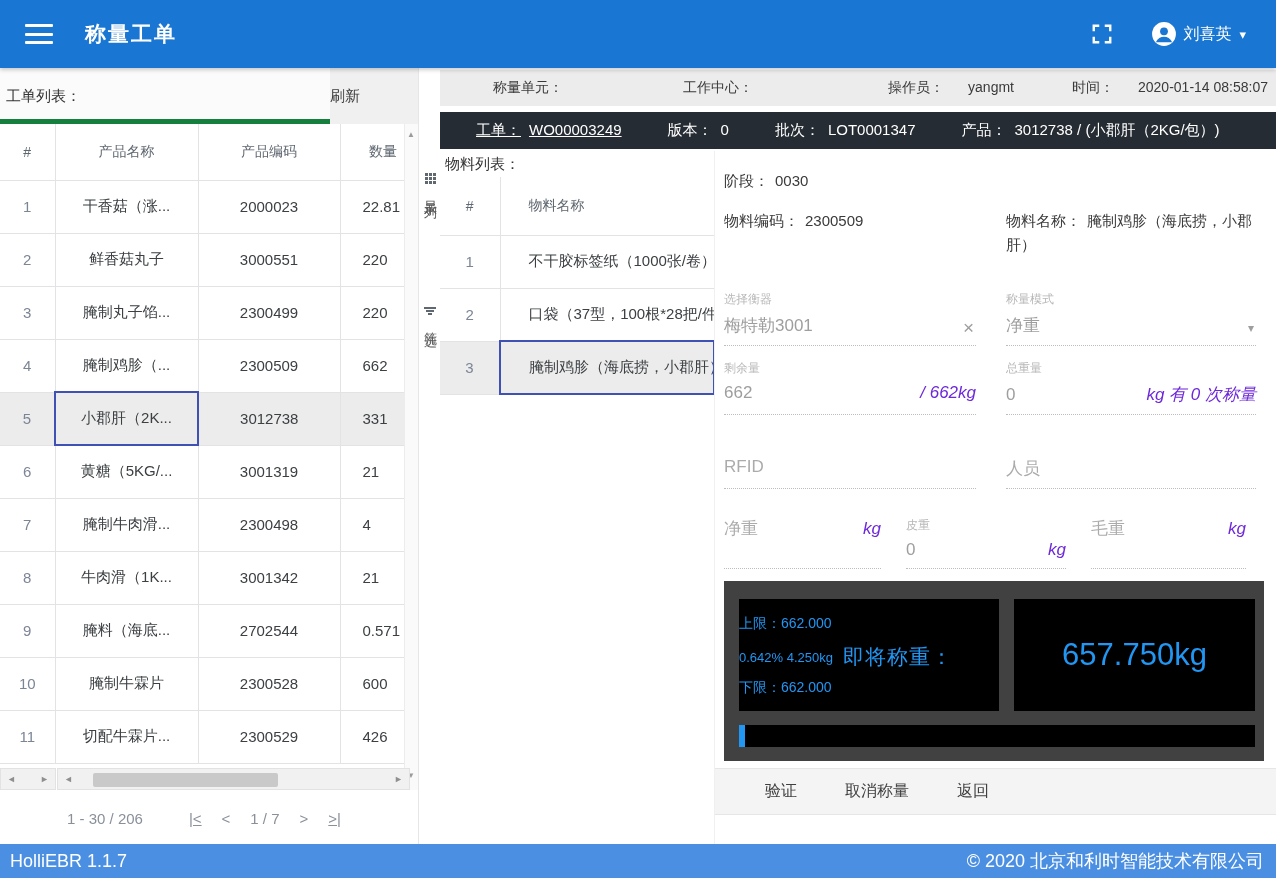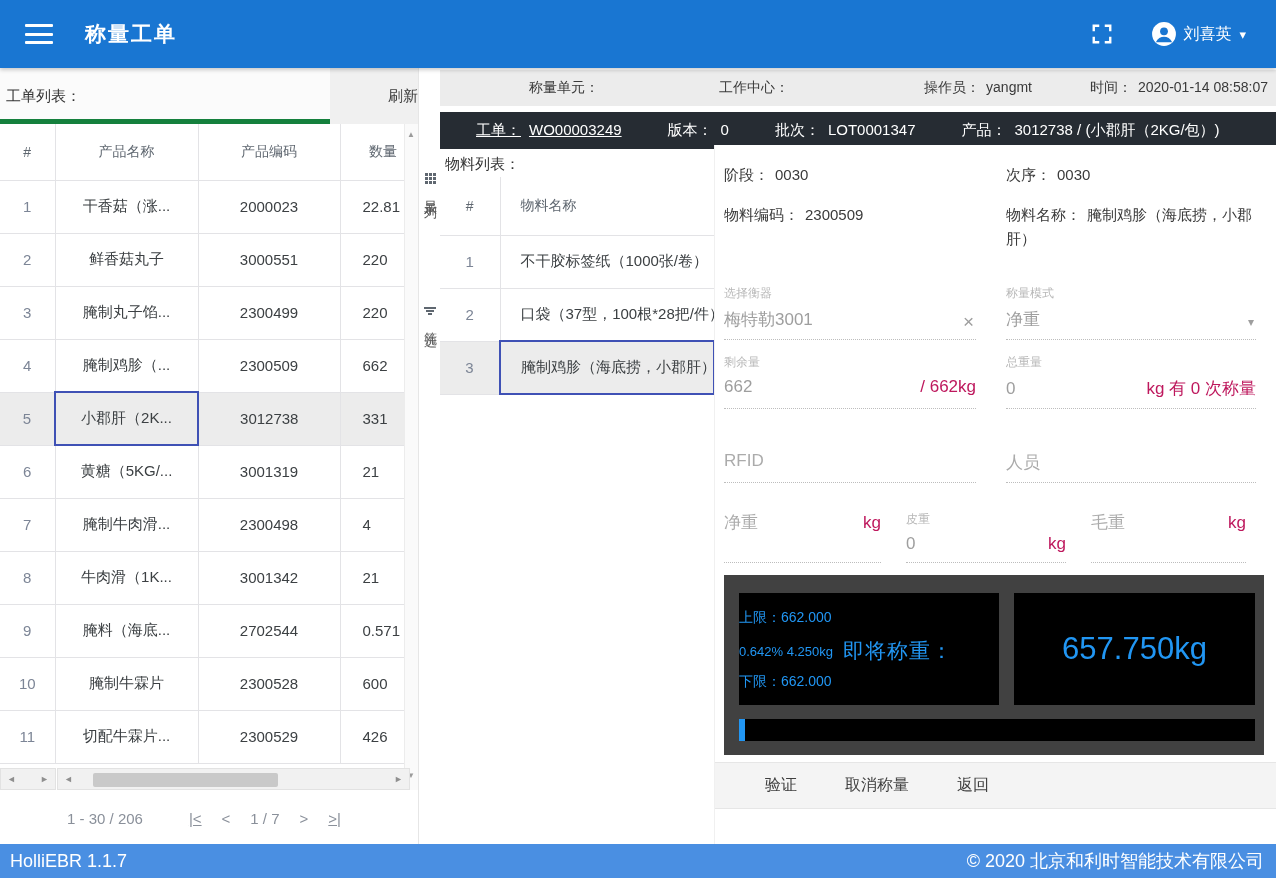--- a/index.html
+++ b/index.html
@@ -15,21 +15,21 @@
   .topbar-right { margin-left:auto; display:flex; align-items:center; margin-right:30px; }
   .fs-icon { width:22px; height:22px; margin-right:38px; cursor:pointer; }
   .avatar { width:26px; height:26px; margin-right:6px; cursor:pointer; }
   .user-name { color:#fff; font-size:16px; }
   .user-caret { color:#fff; font-size:13px; margin-left:8px; cursor:pointer; }
 
   
   .left-wrap { position:absolute; left:0; top:68px; width:418px; height:792px; background:#fff; }
   .lp-header { position:relative; height:56px; background:#fbfbfb; border-bottom:5px solid #15803d; }
   .lp-title { position:absolute; left:6px; top:0; line-height:56px; font-size:15px; color:#333; }
-  .refresh-btn { position:absolute; right:0; top:0; width:88px; height:56px; background:#f0f0f0; text-align:right; line-height:56px; font-size:15px; color:#3a3a3a; cursor:pointer; }
+  .refresh-btn { position:absolute; right:0; top:0; width:88px; height:56px; background:#f0f0f0; text-align:left; line-height:56px; font-size:15px; color:#3a3a3a; cursor:pointer; }
   table.grid { border-collapse:collapse; table-layout:fixed; }
   .wo-table { width:404px; }
   .grid th { font-weight:normal; color:#5f6770; font-size:14px; background:#fff; }
   .grid th, .grid td { border-right:1px solid #e3e3e6; border-bottom:1px solid #e3e3e6; overflow:hidden; white-space:nowrap; }
   .wo-table th { height:56px; text-align:center; }
   .wo-table td { height:53px; font-size:15px; }
   .col-idx { width:55px; text-align:center; color:#7c8596; }
   .col-name { width:143px; text-align:center; color:#3c4043; }
   .col-code { width:142px; text-align:center; color:#3c4043; }
   .col-qty  { width:64px; text-align:left; padding-left:22px; color:#3c4043; }
@@ -60,51 +60,51 @@
   .grid-icon i { width:3px; height:3px; background:#5f6770; }
   .filter-icon { display:flex; flex-direction:column; align-items:center; }
   .filter-icon i { display:block; height:2px; background:#5f6770; margin-top:1px; }
   .filter-icon i:nth-child(1){width:12px;} .filter-icon i:nth-child(2){width:8px;} .filter-icon i:nth-child(3){width:4px;}
 
   
   .right-wrap { position:absolute; left:440px; top:68px; width:836px; height:792px; background:#fff; }
   .info-bar { position:absolute; left:0; top:2px; width:836px; height:36px; background:#ececec; display:flex; align-items:center; justify-content:flex-end; font-size:14px; color:#3a3a3a; }
   .info-item { margin-right:30px; white-space:nowrap; }
   .info-item b { font-weight:normal; }
-  .info-item .val { margin-left:6px; }
+  .info-item .val { margin-left:24px; }
   .i1 { margin-right:120px; } .i2 { margin-right:135px; } .i3 { margin-right:58px; } .i4 { margin-right:8px; }
   .order-bar { position:absolute; left:0; top:44px; width:836px; height:37px; background:#262c33; display:flex; align-items:center; color:#fff; font-size:15px; font-weight:normal; white-space:nowrap; }
   .ob-item { margin-left:46px; }
   .ob-item:first-child { margin-left:36px; }
   .ob-order { text-decoration:underline; cursor:pointer; }
   .ob-item .lbl { margin-right:8px; }
 
   
   .mat-panel { position:absolute; left:0; top:81px; width:274px; height:711px; background:#fff; }
   .mat-title { position:absolute; left:5px; top:6px; font-size:15px; color:#333; }
   .mat-table { position:absolute; left:0; top:28px; width:274px; }
   .mat-table th { height:58px; text-align:left; }
   .mat-table th.mt-idx { text-align:center; }
   .mat-table td { height:53px; font-size:15px; }
   .mt-idx { width:60px; text-align:center; color:#7c8596; }
-  .mt-name { width:214px; padding-left:20px; color:#3c4043; }
-
-  
-  .detail { position:absolute; left:274px; top:77px; width:562px; height:711px; background:#fff; border-left:1px solid #f0f0f0; }
+  .mt-name { width:214px; padding-left:28px; color:#3c4043; }
+
+  
+  .detail { position:absolute; left:274px; top:83px; width:562px; height:711px; background:#fff; border-left:1px solid #f0f0f0; }
   .d-grid { position:absolute; left:9px; top:0; width:540px; }
   .d-row { display:flex; }
   .d-col1 { width:252px; }
   .d-col2 { width:250px; margin-left:30px; }
   .kv { font-size:15px; color:#3a3a3a; line-height:24px; }
   .kv .lbl { margin-right:6px; }
   .r1 { margin-top:18px; } .r2 { margin-top:16px; }
   .field { position:relative; border-bottom:1px dotted #bdbdbd; padding-bottom:8px; }
   .f-label { font-size:12px; color:#b8b8b8; margin-bottom:6px; }
   .f-value { font-size:17px; color:#9e9e9e; display:flex; align-items:baseline; }
-  .f-suffix { margin-left:auto; color:#be185d; }
+  .f-suffix { margin-left:auto; color:#6d28d9;font-style:italic; }
   .f-clear { position:absolute; right:2px; bottom:8px; color:#9e9e9e; font-size:19px; cursor:pointer; line-height:1; }
   .f-caret { position:absolute; right:2px; bottom:10px; color:#9e9e9e; font-size:12px; cursor:pointer; }
   .r3 { margin-top:34px; } .r4 { margin-top:14px; } .r5 { margin-top:42px; } 
   .r5 .f-value { color:#ababab; }
   .r6 { margin-top:28px; display:flex; }
   .w3 { width:157px; } .w3b { width:160px; margin-left:25px; } .w3c { width:155px; margin-left:25px; }
   .r6 .plc { color:#ababab; }
 
   
   .scale-box { position:absolute; left:9px; top:430px; width:540px; height:180px; background:#414141; }
@@ -335,21 +335,20 @@
         </tbody>
       </table>
 
     </div>
 
     <div class="detail">
       <div class="d-grid">
 
         <div class="d-row r1">
           <div class="d-col1 kv"><span class="lbl">阶段：</span><span>0030</span></div>
-          <div class="d-col2 kv"><span class="lbl">次序：</span><span>0030</span></div>
         </div>
 
         <div class="d-row r2">
           <div class="d-col1 kv"><span class="lbl">物料编码：</span><span>2300509</span></div>
           <div class="d-col2 kv"><span class="lbl">物料名称：</span><span>腌制鸡胗（海底捞，小郡肝）</span></div>
         </div>
 
         <div class="d-row r3">
           <div class="d-col1 field">
             <div class="f-label">选择衡器</div>

